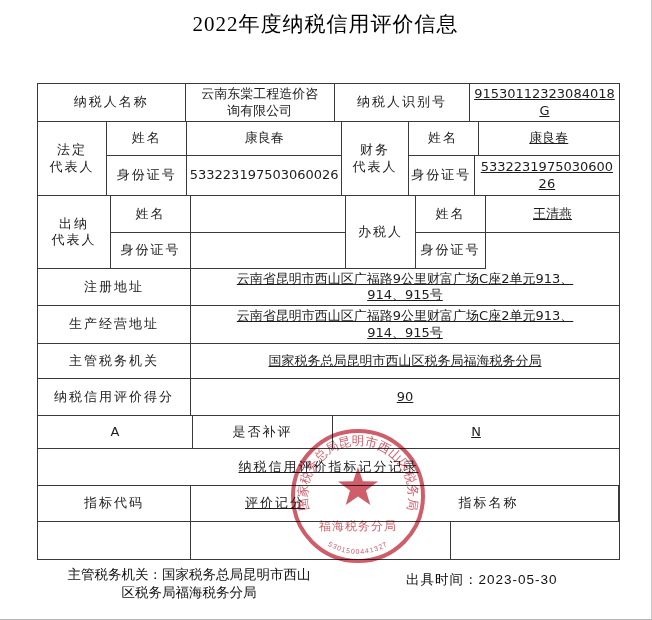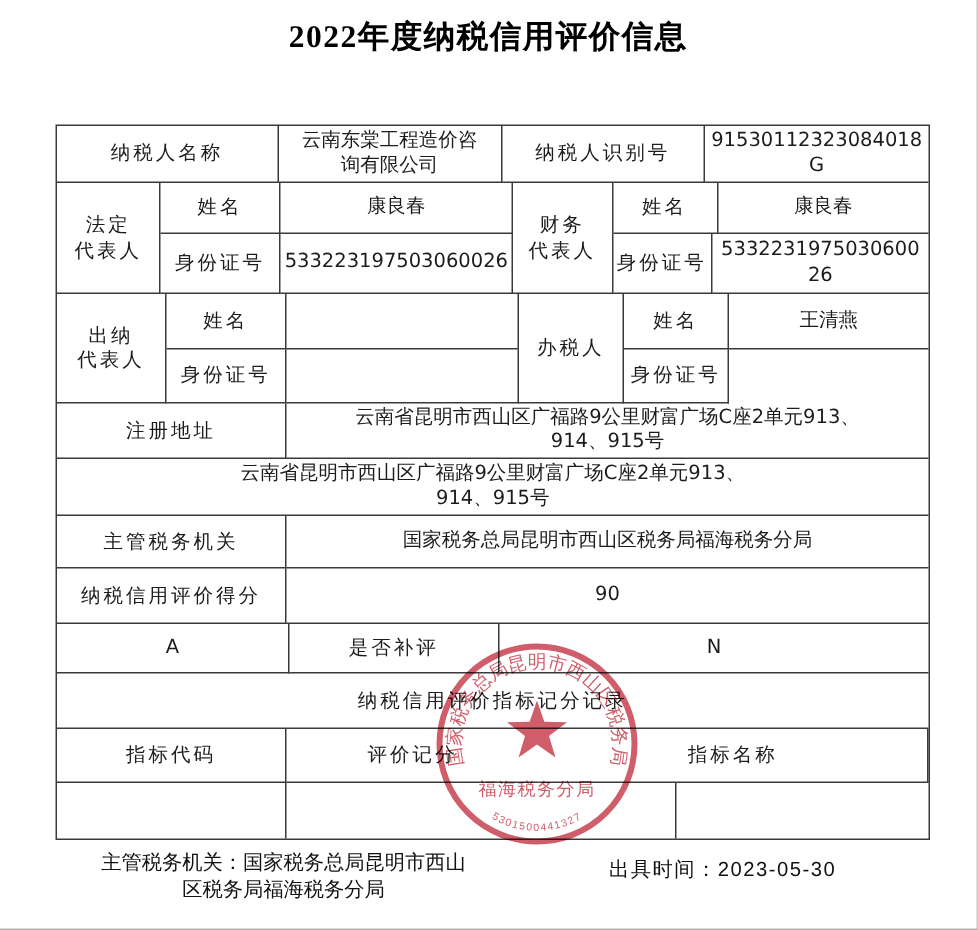--- a/index.html
+++ b/index.html
@@ -1,29 +1,29 @@
 <!DOCTYPE html>
 <html><head>
 <meta charset="utf-8">
 <style>
   html,body{margin:0;padding:0;background:#fff;}
   .page{position:relative;width:652px;height:620px;background:#ffffff;overflow:hidden;
         font-family:"Liberation Sans","DejaVu Sans",sans-serif;color:#1c1c1c;
         border-right:1px solid #c9c9c9;border-bottom:1px solid #b5b5b5;box-sizing:border-box;}
   .title{position:absolute;top:10px;left:0;width:100%;text-align:center;
          font-family:"Liberation Serif","DejaVu Serif",serif;
-         font-size:21px;font-weight:bold;letter-spacing:1px;color:#000;}
+         font-size:21px;font-weight:normal;letter-spacing:1px;color:#000;}
   .tbl{position:absolute;left:37px;top:83px;width:581px;border:1px solid #3a3a3a;box-sizing:content-box;}
   .tr{display:flex;}
   .c{box-sizing:border-box;border-right:1px solid #3a3a3a;border-bottom:1px solid #3a3a3a;
      display:flex;align-items:center;justify-content:center;text-align:center;
      white-space:pre-line;font-size:13px;line-height:1.25;padding:1px 2px;overflow:hidden;}
   .lab{letter-spacing:2px;}
   .val{font-family:"DejaVu Sans",sans-serif;font-size:13px;word-break:break-all;letter-spacing:0;}
-  .last{border-right:none;flex:1 1 auto;}
+  .last{border-right:none;flex:1 1 auto;text-decoration:underline;}
   .nb{border-bottom:none;}
   .vg{display:flex;flex-direction:column;}
   .vg .tr:last-child{flex:1 1 auto;}
   .footer-left{position:absolute;left:38px;top:566px;width:302px;text-align:center;
                font-size:13.5px;white-space:pre-line;line-height:1.35;color:#111;}
   .footer-right{position:absolute;left:406px;top:571px;font-size:13.5px;color:#111;letter-spacing:1px;}
   .seal{position:absolute;left:288px;top:426px;width:140px;height:140px;
         mix-blend-mode:multiply;opacity:0.85;pointer-events:none;}
   .seal text,.seal textPath{font-family:"Liberation Sans",sans-serif;}
 </style>
@@ -96,20 +96,21 @@
       </div>
     </div>
 
     <div class="tr" style="height:37px">
       <div class="c lab" style="width:153px">注册地址</div>
       <div class="c val last">云南省昆明市西山区广福路9公里财富广场C座2单元913、
 914、915号</div>
     </div>
 
     <div class="tr" style="height:38px">
+      <div class="c lab" style="width:153px">生产经营地址</div>
       <div class="c val last">云南省昆明市西山区广福路9公里财富广场C座2单元913、
 914、915号</div>
     </div>
 
     <div class="tr" style="height:35px">
       <div class="c lab" style="width:153px">主管税务机关</div>
       <div class="c val last">国家税务总局昆明市西山区税务局福海税务分局</div>
     </div>
 
     <div class="tr" style="height:37px">

